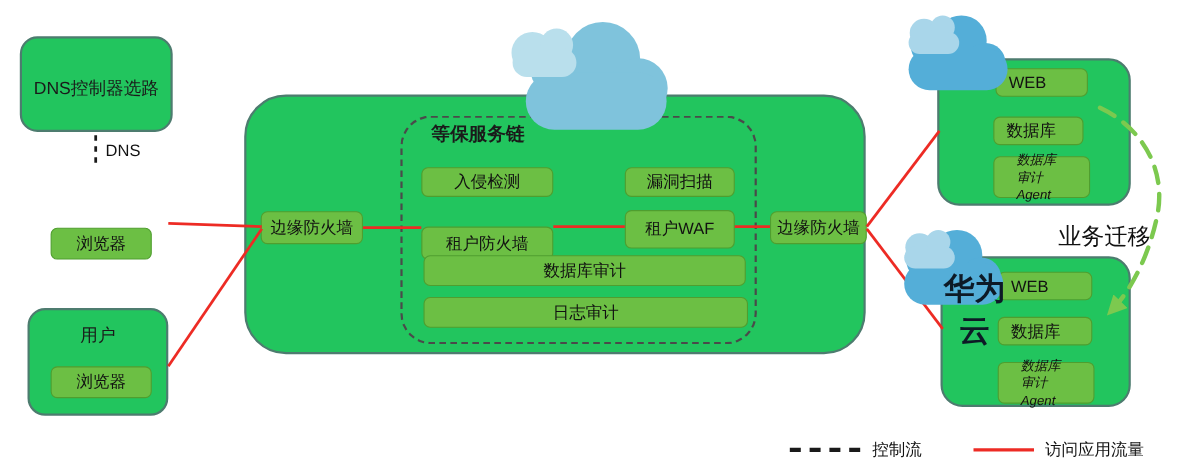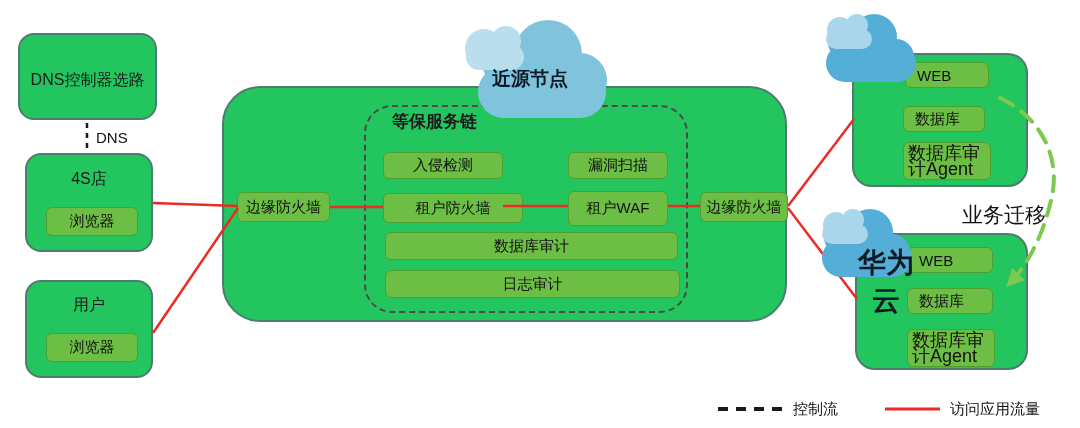--- a/index.html
+++ b/index.html
@@ -10,56 +10,53 @@
   .wbox{position:absolute;background:#22c55e;border:2px solid #4d7c6f;border-radius:16px;box-sizing:border-box;z-index:1;}
   .bigbox{border-radius:38px;}
   .cloudbox{border-radius:20px;}
   .dashedbox{position:absolute;border:2px dashed #4a4a4a;border-radius:28px;box-sizing:border-box;background:transparent;z-index:1;}
   .gbtn{
     position:absolute;background:#6cbf44;border:1.5px solid #4f9e2f;border-radius:6px;
     box-sizing:border-box;display:flex;align-items:center;justify-content:center;
     font-size:15px;color:#111;z-index:2;white-space:nowrap;
   }
   .gbtn.leftalign{justify-content:flex-start;padding-left:11px;}
-  .gbtn.twoline{white-space:normal;font-size:18px;line-height:16px;padding:2px 4px;align-items:center;}
+  .gbtn.twoline{white-space:normal;font-size:12px;line-height:16px;padding:2px 20px;align-items:center;font-style:italic;}
   .boxtitle{position:absolute;font-size:16px;color:#1a1a1a;z-index:2;}
   .centered{width:100%;text-align:center;left:0;}
   svg.layer{position:absolute;left:0;top:0;z-index:5;pointer-events:none;}
   .cloudtext{position:absolute;z-index:6;font-weight:bold;color:#0d1a26;pointer-events:none;}
   .plainlabel{position:absolute;z-index:6;color:#111;}
 </style>
 </head>
 <body>
 
 <div id="canvas">
 
   <div class="wbox" style="left:18px;top:33px;width:139px;height:87px;">
     <div class="boxtitle centered" style="top:35px;">DNS控制器选路</div>
   </div>
 
-  <div class="wbox" style="left:25px;top:153px;width:128px;height:99px;">
-    <div class="boxtitle centered" style="top:14px;">4S店</div>
-  </div>
   <div class="gbtn" style="left:46px;top:207px;width:92px;height:29px;">浏览器</div>
 
   <div class="wbox" style="left:25px;top:280px;width:128px;height:98px;">
     <div class="boxtitle centered" style="top:13px;">用户</div>
   </div>
   <div class="gbtn" style="left:46px;top:333px;width:92px;height:29px;">浏览器</div>
 
   <div class="plainlabel" style="left:96px;top:129px;font-size:15px;z-index:2;">DNS</div>
 
   <div class="wbox bigbox" style="left:222px;top:86px;width:565px;height:236px;"></div>
 
   <div class="dashedbox" style="left:364px;top:105px;width:324px;height:208px;"></div>
   <div class="boxtitle" style="left:392px;top:110px;font-weight:bold;font-size:17px;">等保服务链</div>
 
   <div class="gbtn" style="left:383px;top:152px;width:120px;height:27px;">入侵检测</div>
   <div class="gbtn" style="left:568px;top:152px;width:100px;height:27px;">漏洞扫描</div>
-  <div class="gbtn" style="left:383px;top:193px;width:140px;height:30px;">租户防火墙</div>
+  <div class="gbtn" style="left:383px;top:206px;width:120px;height:30px;">租户防火墙</div>
   <div class="gbtn" style="left:568px;top:191px;width:100px;height:35px;">租户WAF</div>
   <div class="gbtn" style="left:385px;top:232px;width:293px;height:28px;">数据库审计</div>
   <div class="gbtn" style="left:385px;top:270px;width:295px;height:28px;">日志审计</div>
 
   <div class="gbtn" style="left:237px;top:192px;width:93px;height:30px;">边缘防火墙</div>
   <div class="gbtn" style="left:700px;top:192px;width:88px;height:30px;">边缘防火墙</div>
 
   <div class="wbox cloudbox" style="left:852px;top:53px;width:176px;height:134px;"></div>
   <div class="gbtn leftalign" style="left:905px;top:62px;width:84px;height:26px;">WEB</div>
   <div class="gbtn leftalign" style="left:903px;top:106px;width:82px;height:26px;">数据库</div>
@@ -131,21 +128,20 @@
           <circle cx="853" cy="220" r="11"></circle>
         <rect x="822" y="224" width="46" height="20" rx="10"></rect>
       </g>
     </g>
 
     <line x1="718" y1="409" x2="784" y2="409" stroke="#1a1a1a" stroke-width="4" stroke-dasharray="10 8"></line>
     <line x1="885" y1="409" x2="940" y2="409" stroke="#ed2b24" stroke-width="3"></line>
   </svg>
 
   <div class="cloudtext" style="left:468px;top:68px;width:124px;text-align:center;font-size:19px;line-height:21px;">
-    <div>近源节点</div>
   </div>
   <div class="cloudtext" style="left:848px;top:244px;width:76px;text-align:center;font-size:28px;">华为云</div>
 
   <div class="plainlabel" style="left:962px;top:201px;font-size:21px;">业务迁移</div>
 
   <div class="plainlabel" style="left:793px;top:400px;font-size:15px;">控制流</div>
   <div class="plainlabel" style="left:950px;top:400px;font-size:15px;">访问应用流量</div>
 
 </div>
 

